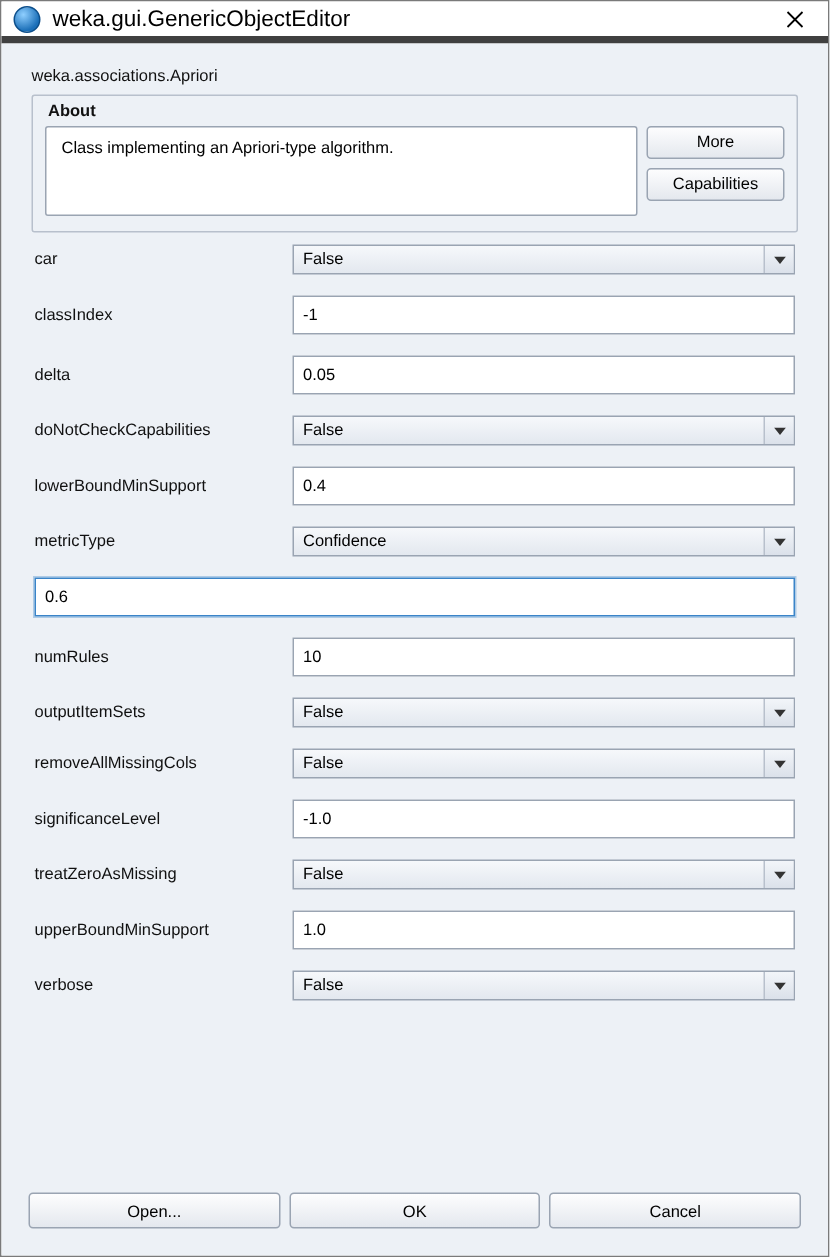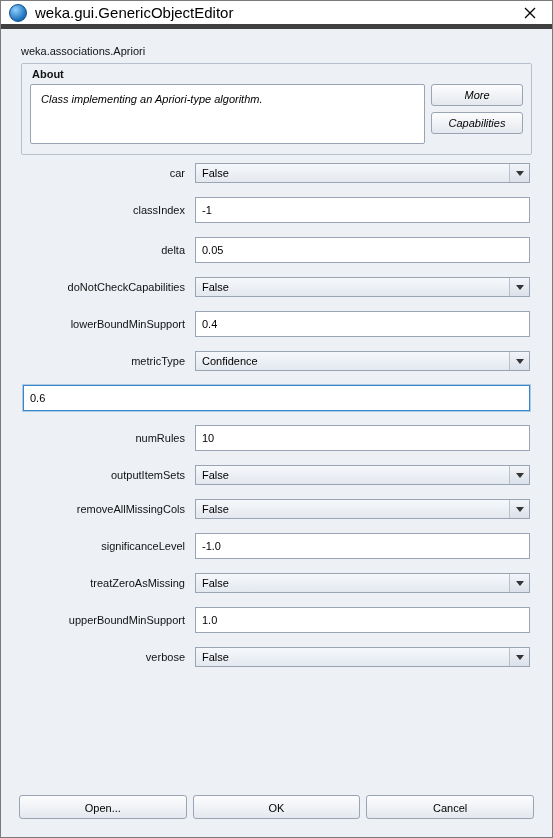--- a/index.html
+++ b/index.html
@@ -66,21 +66,20 @@
   }
   .about-group .legend {
     font-size: 11px;
     font-weight: bold;
     padding: 0 2px 4px 2px;
     color: #111;
   }
   .about-row {
     display: flex;
     gap: 6px;
-    font-style: italic;
   }
   .about-text {
     flex: 1;
     background: #fff;
     border: 1px solid #9aa4b2;
     border-radius: 2px;
     padding: 8px 10px;
     font-size: 11px;
     height: 60px;
   }
@@ -105,21 +104,21 @@
     padding: 4px 12px 4px 12px;
     overflow: auto;
   }
   .param-row {
     display: flex;
     align-items: center;
     margin-bottom: 14px;
   }
   .param-label {
     width: 172px;
-    text-align: right;
+    text-align: left;
     padding-right: 10px;
     font-size: 11px;
     color: #111;
   }
   .param-field {
     flex: 1;
   }
   .text-input {
     width: 100%;
     height: 26px;

